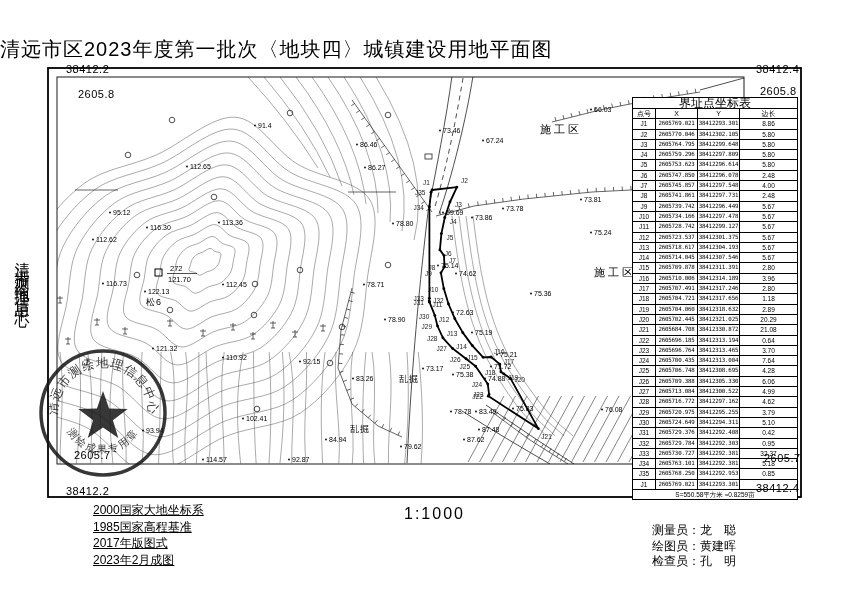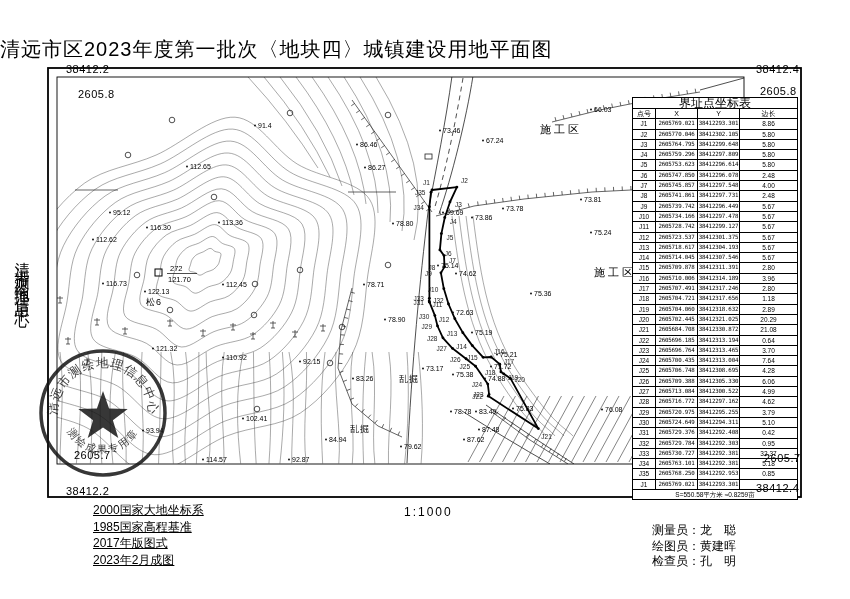--- a/index.html
+++ b/index.html
@@ -16,21 +16,21 @@
                border-collapse:collapse;table-layout:fixed;}
   #coord-table td{border:0.5px solid #000;padding:0;text-align:center;white-space:nowrap;
                   overflow:hidden;height:9.3px;line-height:9.3px;font-size:6.5px;}
   #coord-table td.ttl{font-size:12px;height:10px;line-height:10px;}
   #coord-table td.hdr{font-size:7px;}
   #coord-table td.num{font-family:"DejaVu Sans Mono",monospace;font-size:5.8px;letter-spacing:-0.2px;}
   #coord-table td.sum{font-size:6.5px;}
   
   .note-line{font-size:12px;line-height:16.5px;}
   #notes-block{left:93px;top:502px;z-index:5;text-decoration:underline;}
-  #scale-text{left:404px;top:505px;font-size:12px;letter-spacing:2px;z-index:5;}
+  #scale-text{left:404px;top:505px;font-size:16px;letter-spacing:2px;z-index:5;}
   #credits-block{left:652px;top:523px;font-size:12px;line-height:15.5px;z-index:5;text-align:right;}
   .credit-row span{display:inline-block;}
   
   #side-strip{left:12px;top:250px;writing-mode:vertical-rl;text-orientation:upright;
               font-size:15px;letter-spacing:5px;z-index:5;}
   
   #seal-svg{left:33px;top:343px;z-index:6;opacity:0.85;}
   
   .ct{fill:none;stroke:#3c3c3c;stroke-width:0.55;opacity:0.8;}
   .tk{fill:none;stroke:#222;stroke-width:0.7;}

